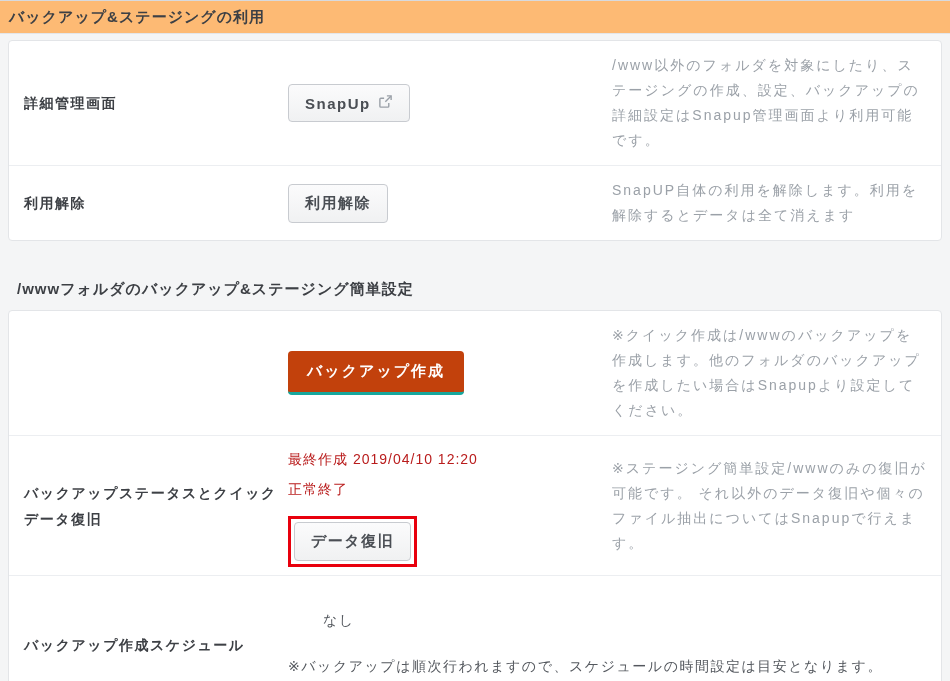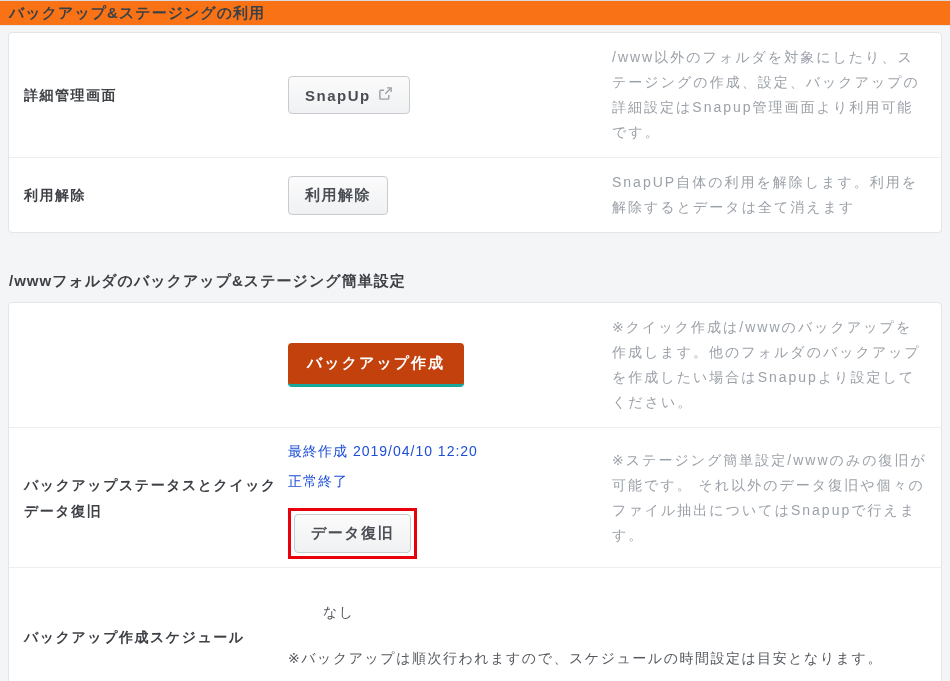--- a/index.html
+++ b/index.html
@@ -5,33 +5,33 @@
   * { margin:0; padding:0; box-sizing:border-box; }
   html,body { width:950px; height:681px; }
   body {
     background:#f4f5f6;
     font-family:"Liberation Sans","DejaVu Sans",sans-serif;
     color:#3d4045;
     font-size:14px;
     overflow:hidden;
   }
   .title-bar {
-    height:26px;
-    background:#f97316;
+    height:34px;
+    background:#fdba74;
     border-top:1px solid #d8dadd;
     border-bottom:1px solid #e4e6e9;
     display:flex; align-items:center;
     padding-left:9px;
   }
   .section-title {
     font-size:15px; font-weight:bold; color:#3d4045; letter-spacing:1px;
   }
   .h2-row {
     margin:39px 0 11px 0;
-    padding-left:9px;
+    padding-left:17px;
   }
   .card {
     margin:0 8px;
     background:#ffffff;
     border:1px solid #e3e5e8;
     border-radius:4px;
   }
   .card1 { margin-top:6px; }
   .row { display:flex; align-items:center; border-bottom:1px solid #eceef1; }
   .row:last-child { border-bottom:none; }
@@ -65,21 +65,21 @@
   }
   .btn-teal {
     display:inline-block;
     padding:11px 19px;
     font-size:15px; font-weight:bold; color:#ffffff; letter-spacing:2px;
     background:#c2410c;
     border:none; border-bottom:3px solid #17a79d; border-radius:4px;
     cursor:pointer;
     font-family:inherit;
   }
-  .status-line { color:#1d4ed8; line-height:30px; letter-spacing:1px; }
+  .status-line { color:#b91c1c; line-height:30px; letter-spacing:1px; }
   .red-box {
     display:inline-block;
     border:3px solid #e8000d;
     padding:3px;
     margin-top:12px;
     line-height:0;
   }
   .schedule-value { line-height:22px;margin-left:35px; }
   .schedule-note { line-height:28px; margin-top:21px; }
   .ext-icon { display:inline-block; }

